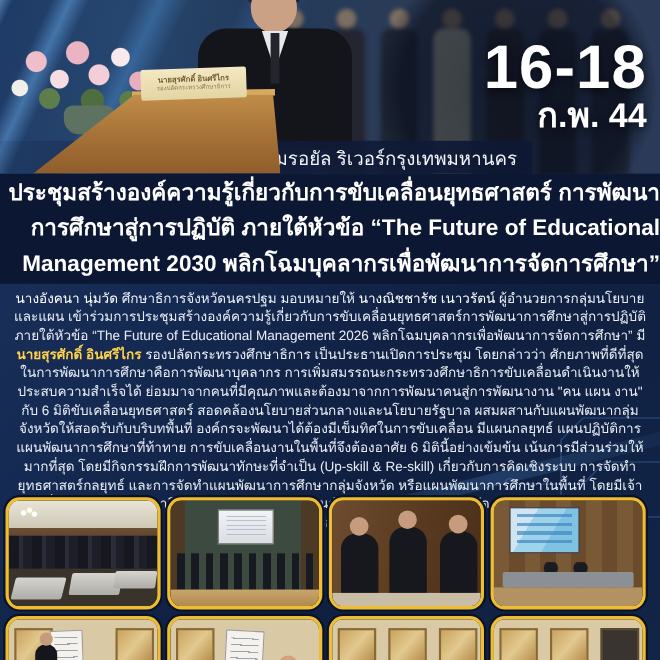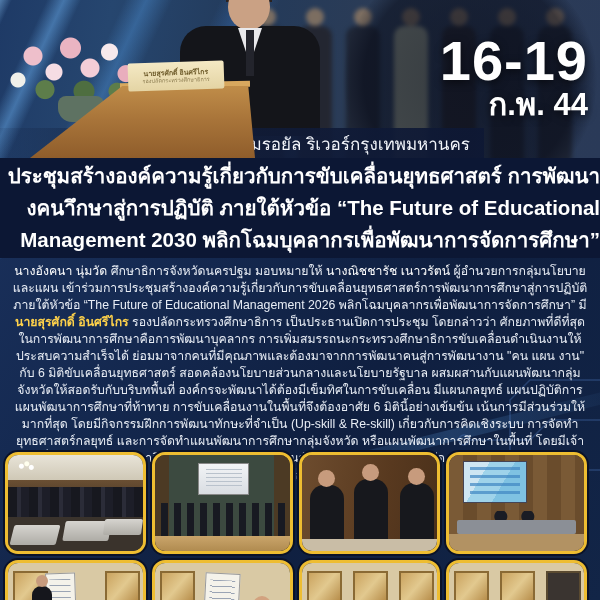--- a/index.html
+++ b/index.html
@@ -188,32 +188,32 @@
     <div class="vase"></div>
 
     <div class="podium-edge"></div>
     <div class="podium"></div>
     <div class="nameplate">
       <div class="np1">นายสุรศักดิ์ อินศรีไกร</div>
       <div class="np2">รองปลัดกระทรวงศึกษาธิการ</div>
     </div>
 
     <div class="date-block">
-      <div class="date-days">16-19</div>
+      <div class="date-days">16-18</div>
       <div class="date-my">ก.พ. 44</div>
     </div>
 
     <div class="venue-band">
       <span class="venue-text">ณ โรงแรมรอยัล ริเวอร์กรุงเทพมหานคร</span>
     </div>
   </div>
 
   <div class="title-banner">
     <div class="title-line">ประชุมสร้างองค์ความรู้เกี่ยวกับการขับเคลื่อนยุทธศาสตร์ การพัฒนา</div>
-    <div class="title-line">งคนาึกษาสู่การปฏิบัติ ภายใต้หัวข้อ “The Future of Educational</div>
+    <div class="title-line">การศึกษาสู่การปฏิบัติ ภายใต้หัวข้อ “The Future of Educational</div>
     <div class="title-line">Management 2030 พลิกโฉมบุคลากรเพื่อพัฒนาการจัดการศึกษา”</div>
   </div>
 
   <div class="body-text"><span class="seg-bold">นางอังคนา นุ่มวัด</span><span class="seg-normal"> ศึกษาธิการจังหวัดนครปฐม มอบหมายให้ </span><span class="seg-bold">นางณิชชารัช เนาวรัตน์</span><span class="seg-normal"> ผู้อำนวยการกลุ่มนโยบายและแผน เข้าร่วมการประชุมสร้างองค์ความรู้เกี่ยวกับการขับเคลื่อนยุทธศาสตร์การพัฒนาการศึกษาสู่การปฏิบัติ ภายใต้หัวข้อ “The Future of Educational Management 2026 พลิกโฉมบุคลากรเพื่อพัฒนาการจัดการศึกษา” มี</span><span class="seg-highlight">นายสุรศักดิ์ อินศรีไกร</span><span class="seg-normal"> รองปลัดกระทรวงศึกษาธิการ เป็นประธานเปิดการประชุม โดยกล่าวว่า ศักยภาพที่ดีที่สุดในการพัฒนาการศึกษาคือการพัฒนาบุคลากร การเพิ่มสมรรถนะกระทรวงศึกษาธิการขับเคลื่อนดำเนินงานให้ประสบความสำเร็จได้ ย่อมมาจากคนที่มีคุณภาพและต้องมาจากการพัฒนาคนสู่การพัฒนางาน "คน แผน งาน" กับ 6 มิติขับเคลื่อนยุทธศาสตร์ สอดคล้องนโยบายส่วนกลางและนโยบายรัฐบาล ผสมผสานกับแผนพัฒนากลุ่มจังหวัดให้สอดรับกับบริบทพื้นที่ องค์กรจะพัฒนาได้ต้องมีเข็มทิศในการขับเคลื่อน มีแผนกลยุทธ์ แผนปฏิบัติการ แผนพัฒนาการศึกษาที่ท้าทาย การขับเคลื่อนงานในพื้นที่จึงต้องอาศัย 6 มิตินี้อย่างเข้มข้น เน้นการมีส่วนร่วมให้มากที่สุด โดยมีกิจกรรมฝึกการพัฒนาทักษะที่จำเป็น (Up-skill &amp; Re-skill) เกี่ยวกับการคิดเชิงระบบ การจัดทำยุทธศาสตร์กลยุทธ์ และการจัดทำแผนพัฒนาการศึกษากลุ่มจังหวัด หรือแผนพัฒนาการศึกษาในพื้นที่ โดยมีเจ้าหน้าที่จากสำนักงานศึกษาธิการภาค 1 – 18 และผู้แทนสำนักงานศึกษาธิการจังหวัด จำนวน 80 คน เข้าร่วม ณ โรงแรมรอยัล ริเวอร์กรุงเทพมหานคร</span></div>
 
   <div class="collage">
 
     <div class="photo">
       <div class="scene p1">
         <div class="ceiling"></div>

